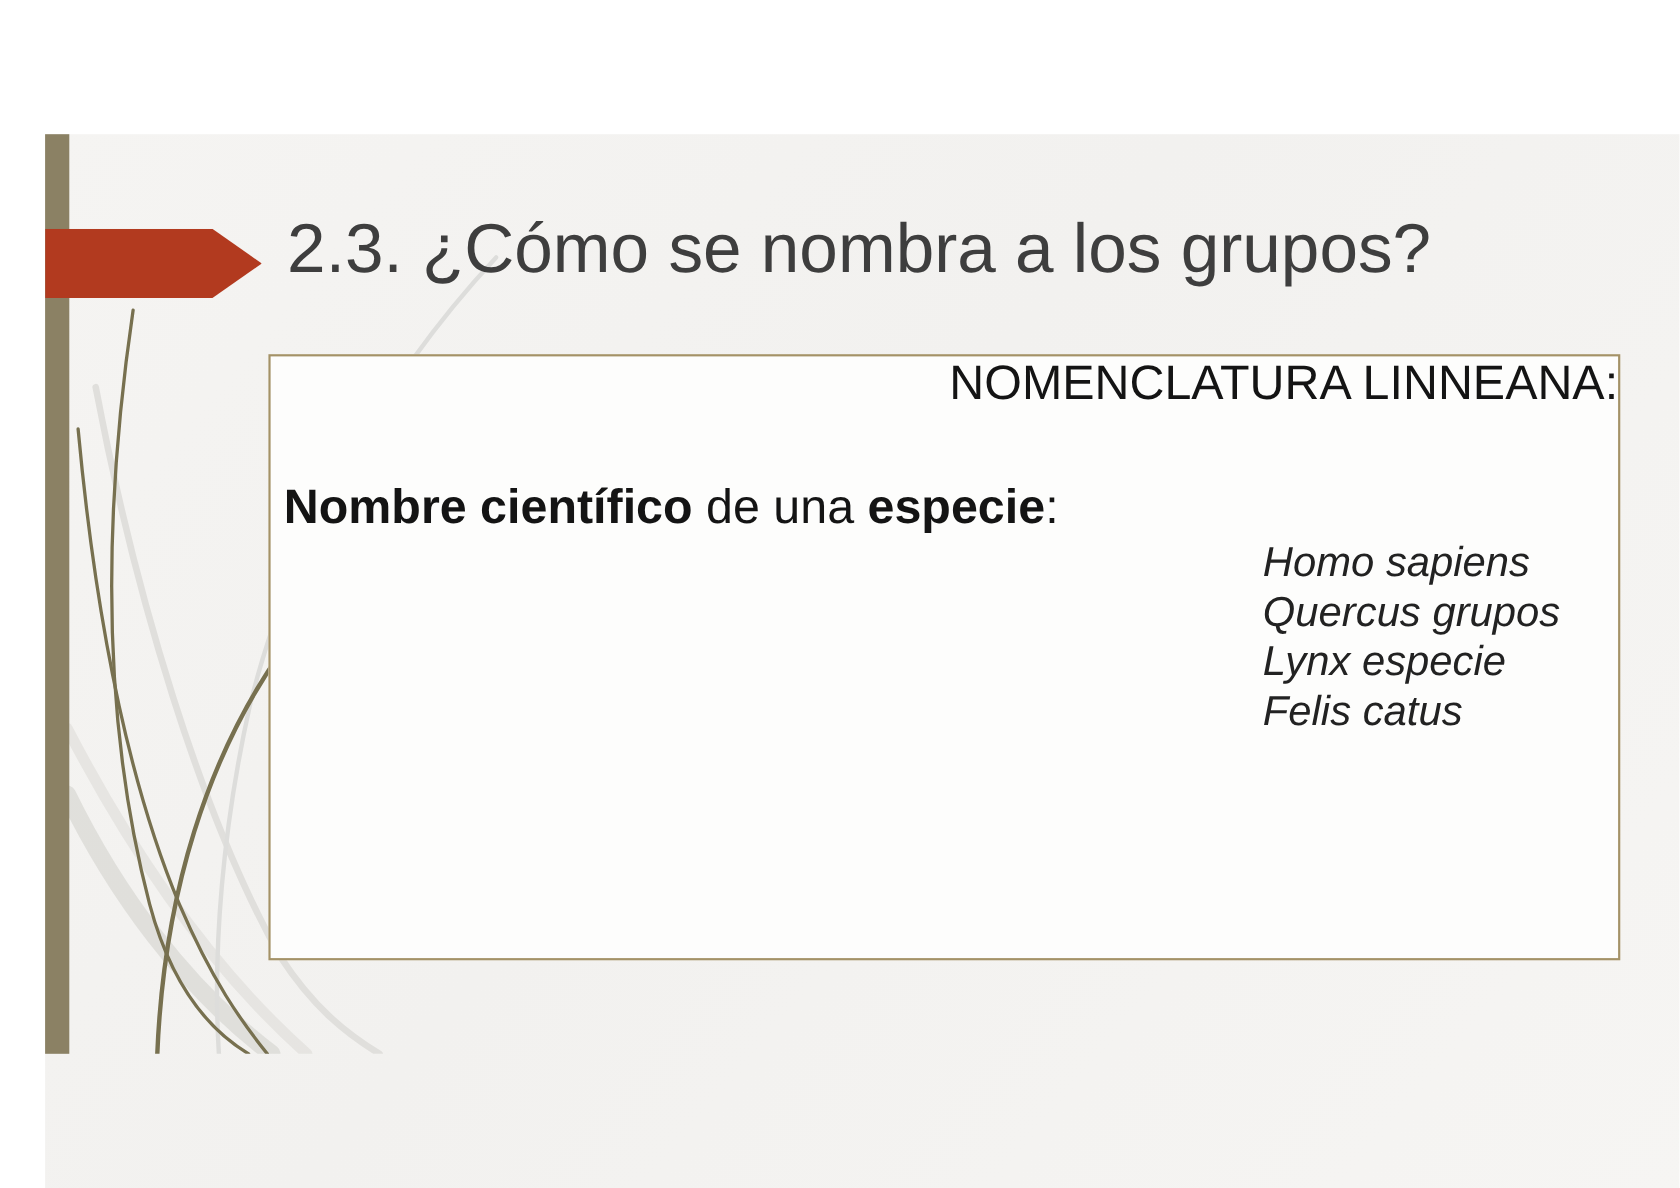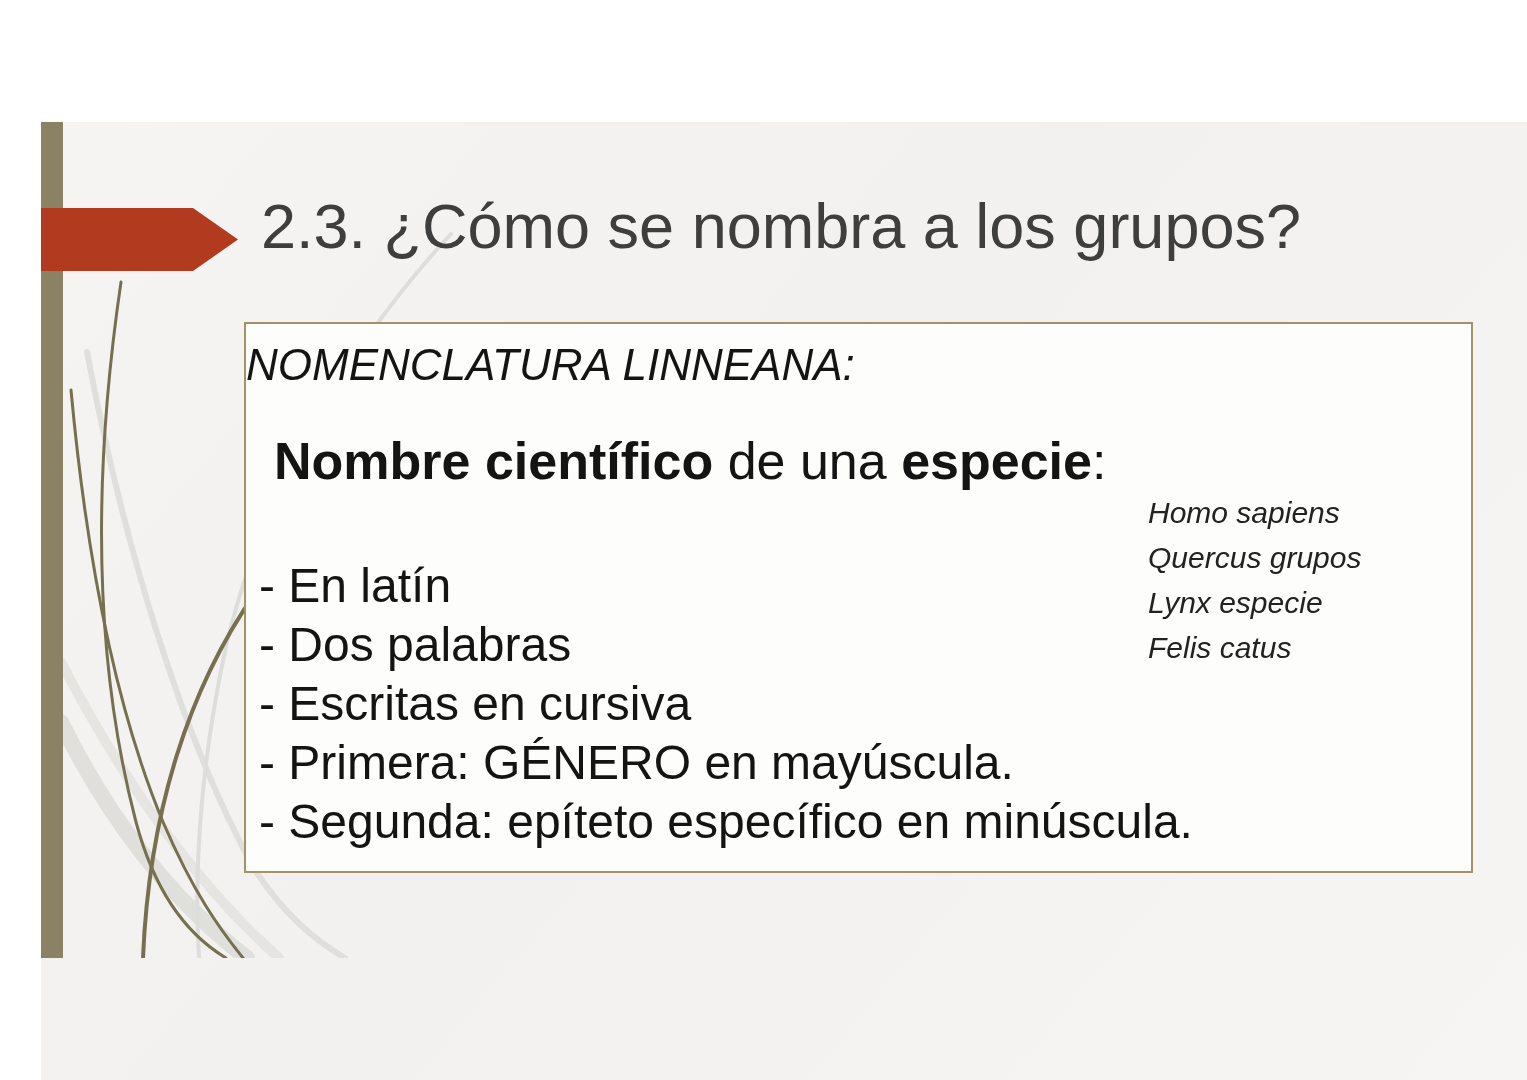--- a/index.html
+++ b/index.html
@@ -18,29 +18,29 @@
     background:linear-gradient(130deg,#f5f4f2 0%,#f2f1ef 45%,#f6f5f3 100%);margin-left:21px;}
   .deco{position:absolute;left:0;top:0;width:1486px;height:836px;}
   .bar{position:absolute;left:0;top:0;width:22px;height:836px;background:var(--bar-olive);}
   .arrow{position:absolute;left:0;top:86px;width:197px;height:63px;background:var(--accent-red);
     clip-path:polygon(0 0,152px 0,100% 50%,152px 100%,0 100%);}
   .title{position:absolute;left:220px;top:66px;width:1260px;
     font-size:63px;line-height:76px;font-weight:400;color:var(--title-color);
     letter-spacing:0px;white-space:nowrap;}
   .box{position:absolute;left:203px;top:200px;width:1229px;height:551px;
     background:#fdfdfc;border:2px solid var(--box-border);}
-  .box-heading{position:absolute;left:0;top:16px;width:100%;text-align:left;
-    font-size:44px;line-height:50px;color:var(--text-color);font-style:italic;}
-  .intro{position:absolute;left:28px;top:106px;font-size:52px;line-height:62px;
+  .box-heading{position:absolute;left:0;top:0;width:100%;text-align:right;
+    font-size:44px;line-height:50px;color:var(--text-color);}
+  .intro{position:absolute;left:12px;top:106px;font-size:44px;line-height:62px;
     color:var(--text-color);white-space:nowrap;}
   .intro .b{font-weight:700;}
   .bullets{position:absolute;left:13px;top:232px;font-size:48px;line-height:59px;
     color:var(--text-color);}
   .bullet{white-space:nowrap;}
-  .species{position:absolute;left:902px;top:166px;font-size:30px;line-height:45px;
+  .species{position:absolute;left:902px;top:166px;font-size:38px;line-height:45px;
     font-style:italic;color:#222222;}
   .species-item{white-space:nowrap;}
 </style>
 </head>
 <body>
 
 <div class="canvas">
   <div class="slide">
 
     <svg class="deco" viewBox="0 0 1486 836" fill="none">
@@ -56,27 +56,20 @@
     <div class="bar"></div>
     <div class="arrow"></div>
 
     <h1 class="title">2.3. ¿Cómo se nombra a los grupos?</h1>
 
     <div class="box">
       <div class="box-heading">NOMENCLATURA LINNEANA:</div>
 
       <p class="intro"><span class="b">Nombre científico</span><span> de una </span><span class="b">especie</span><span>:</span></p>
 
-      <div class="bullets">
-        <div class="bullet">- En latín</div>
-        <div class="bullet">- Dos palabras</div>
-        <div class="bullet">- Escritas en cursiva</div>
-        <div class="bullet">- Primera: GÉNERO en mayúscula.</div>
-        <div class="bullet">- Segunda: epíteto específico en minúscula.</div>
-      </div>
 
       <div class="species">
         <div class="species-item">Homo sapiens</div>
         <div class="species-item">Quercus grupos</div>
         <div class="species-item">Lynx especie</div>
         <div class="species-item">Felis catus</div>
       </div>
     </div>
 
   </div>

